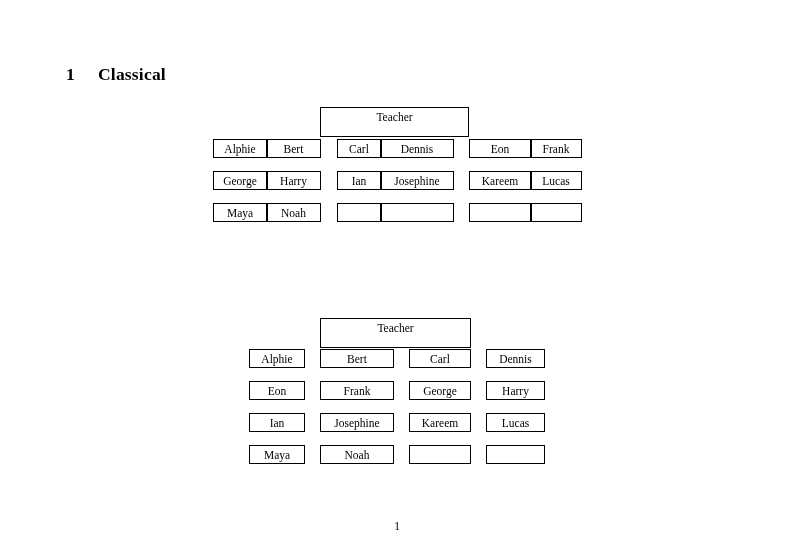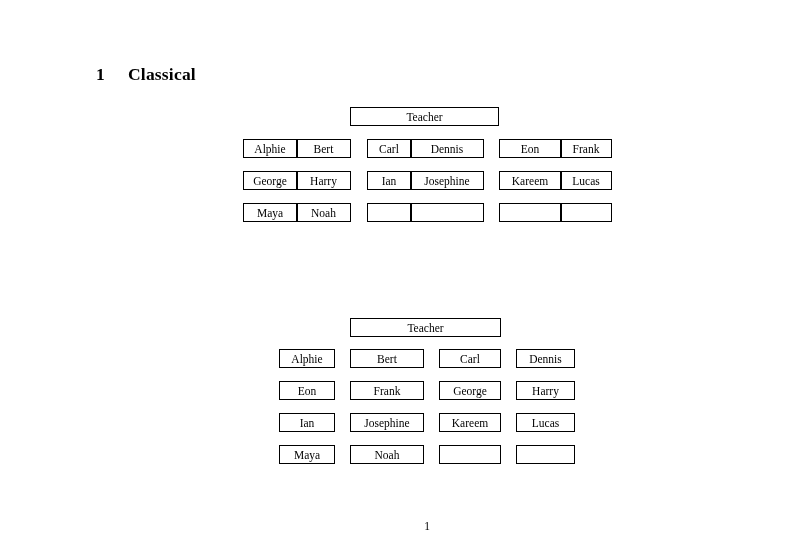--- a/index.html
+++ b/index.html
@@ -12,21 +12,20 @@
     background: #ffffff;
     font-family: "Liberation Serif", "DejaVu Serif", serif;
     color: #000000;
     position: relative;
     overflow: hidden;
     -webkit-font-smoothing: antialiased;
   }
   .page {
     position: absolute;
     inset: 0;
-    margin-left: 30px;
   }
 
   
   .section-heading {
     position: absolute;
     font-size: 17.5px;
     font-weight: bold;
     letter-spacing: 0.2px;
     white-space: nowrap;
   }
@@ -75,21 +74,21 @@
   }
   .standalone .cell:last-child {
     margin-right: 0;
   }
 
   
   .teacher-box {
     position: absolute;
     border: 1px solid #000000;
     box-sizing: border-box;
-    height: 19px;
+    height: 30px;
     line-height: 19px;
     text-align: center;
     font-size: 11.5px;
   }
 
   
   #classical-teacher { left: 320px; top: 107px; width: 149px; }
   .grp-a { left: 213px; }
   .grp-b { left: 337px; }
   .grp-c { left: 469px; }

